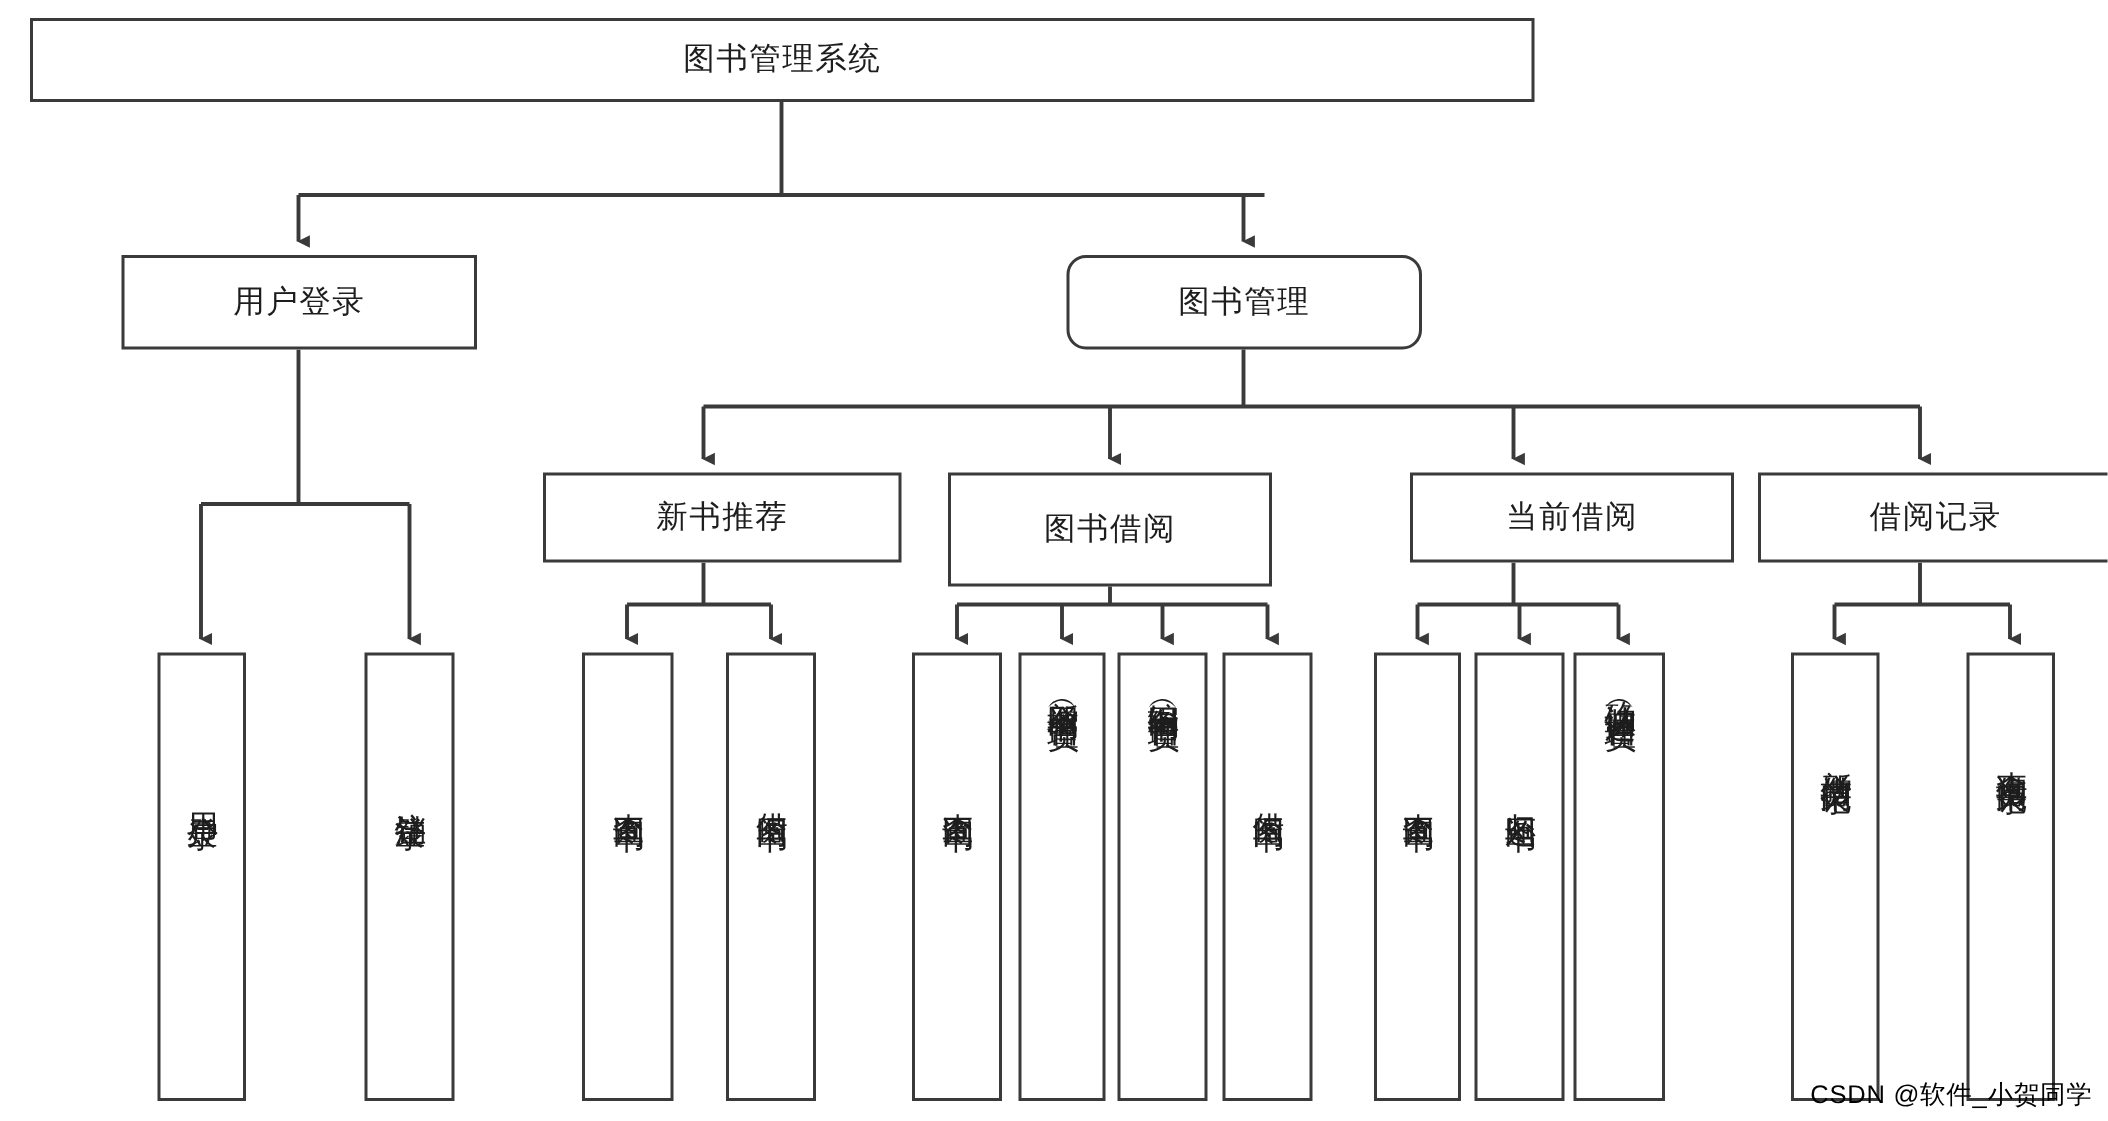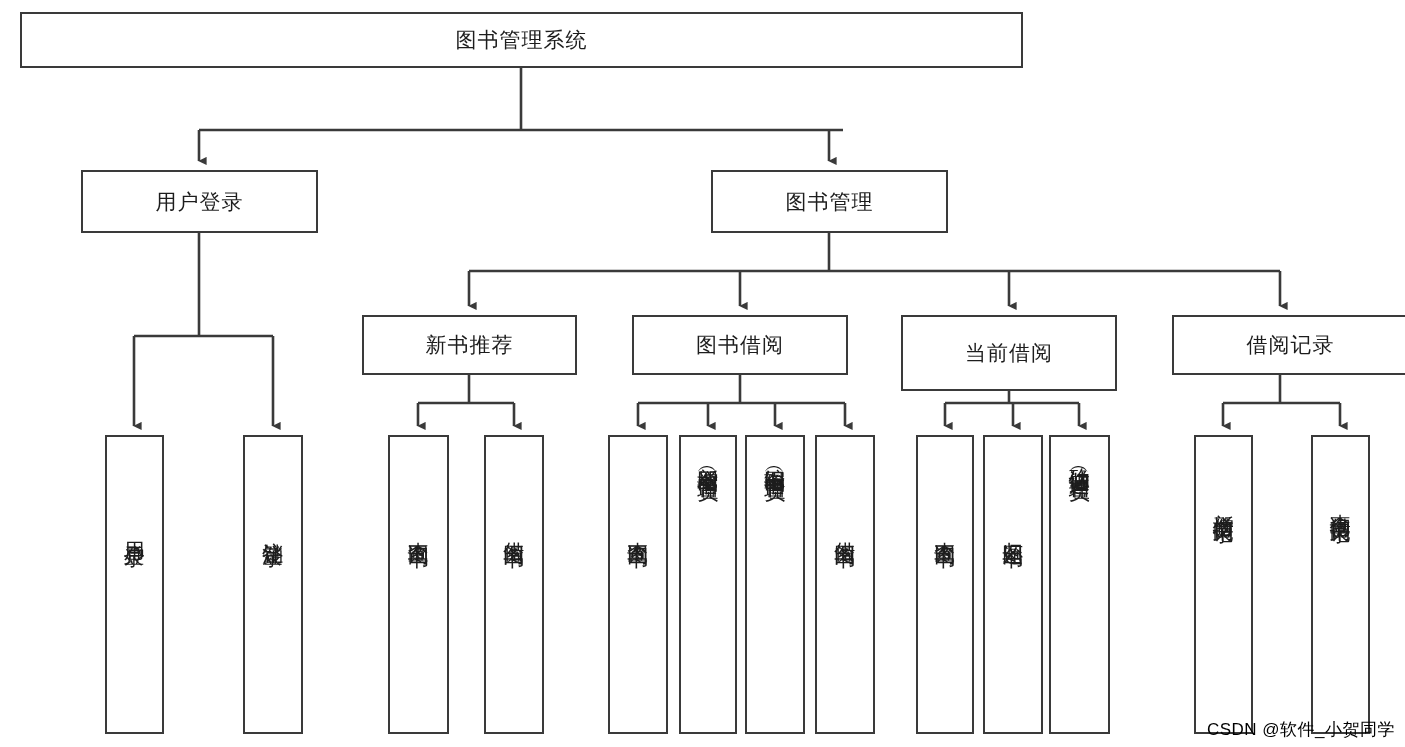--- a/index.html
+++ b/index.html
@@ -137,33 +137,33 @@
   </svg>
 
   <div class="node horiz" style="left:20px; top:12px; width:1003px; height:56px;">
     <span class="node-label">图书管理系统</span>
   </div>
 
   <div class="node horiz" style="left:81px; top:170px; width:237px; height:63px;">
     <span class="node-label">用户登录</span>
   </div>
 
-  <div class="node horiz" style="left:711px; top:170px; width:237px; height:63px;">
+  <div class="node horiz" style="left:711px; top:170px; width:237px; height:63px;border-radius:13px;">
     <span class="node-label">图书管理</span>
   </div>
 
-  <div class="node horiz" style="left:362px; top:315px; width:215px; height:60px;">
+  <div class="node horiz" style="left:362px; top:315px; width:239px; height:60px;">
     <span class="node-label">新书推荐</span>
   </div>
 
-  <div class="node horiz" style="left:632px; top:315px; width:216px; height:60px;">
+  <div class="node horiz" style="left:632px; top:315px; width:216px; height:76px;">
     <span class="node-label">图书借阅</span>
   </div>
 
-  <div class="node horiz" style="left:901px; top:315px; width:216px; height:76px;">
+  <div class="node horiz" style="left:940px; top:315px; width:216px; height:60px;">
     <span class="node-label">当前借阅</span>
   </div>
 
   <div class="node horiz" style="left:1172px; top:315px; width:237px; height:60px;">
     <span class="node-label">借阅记录</span>
   </div>
 
   <div class="node vert mid" style="left:105px; top:435px; width:59px; height:299px;">
     <span class="node-label">用户登录</span>
   </div>

